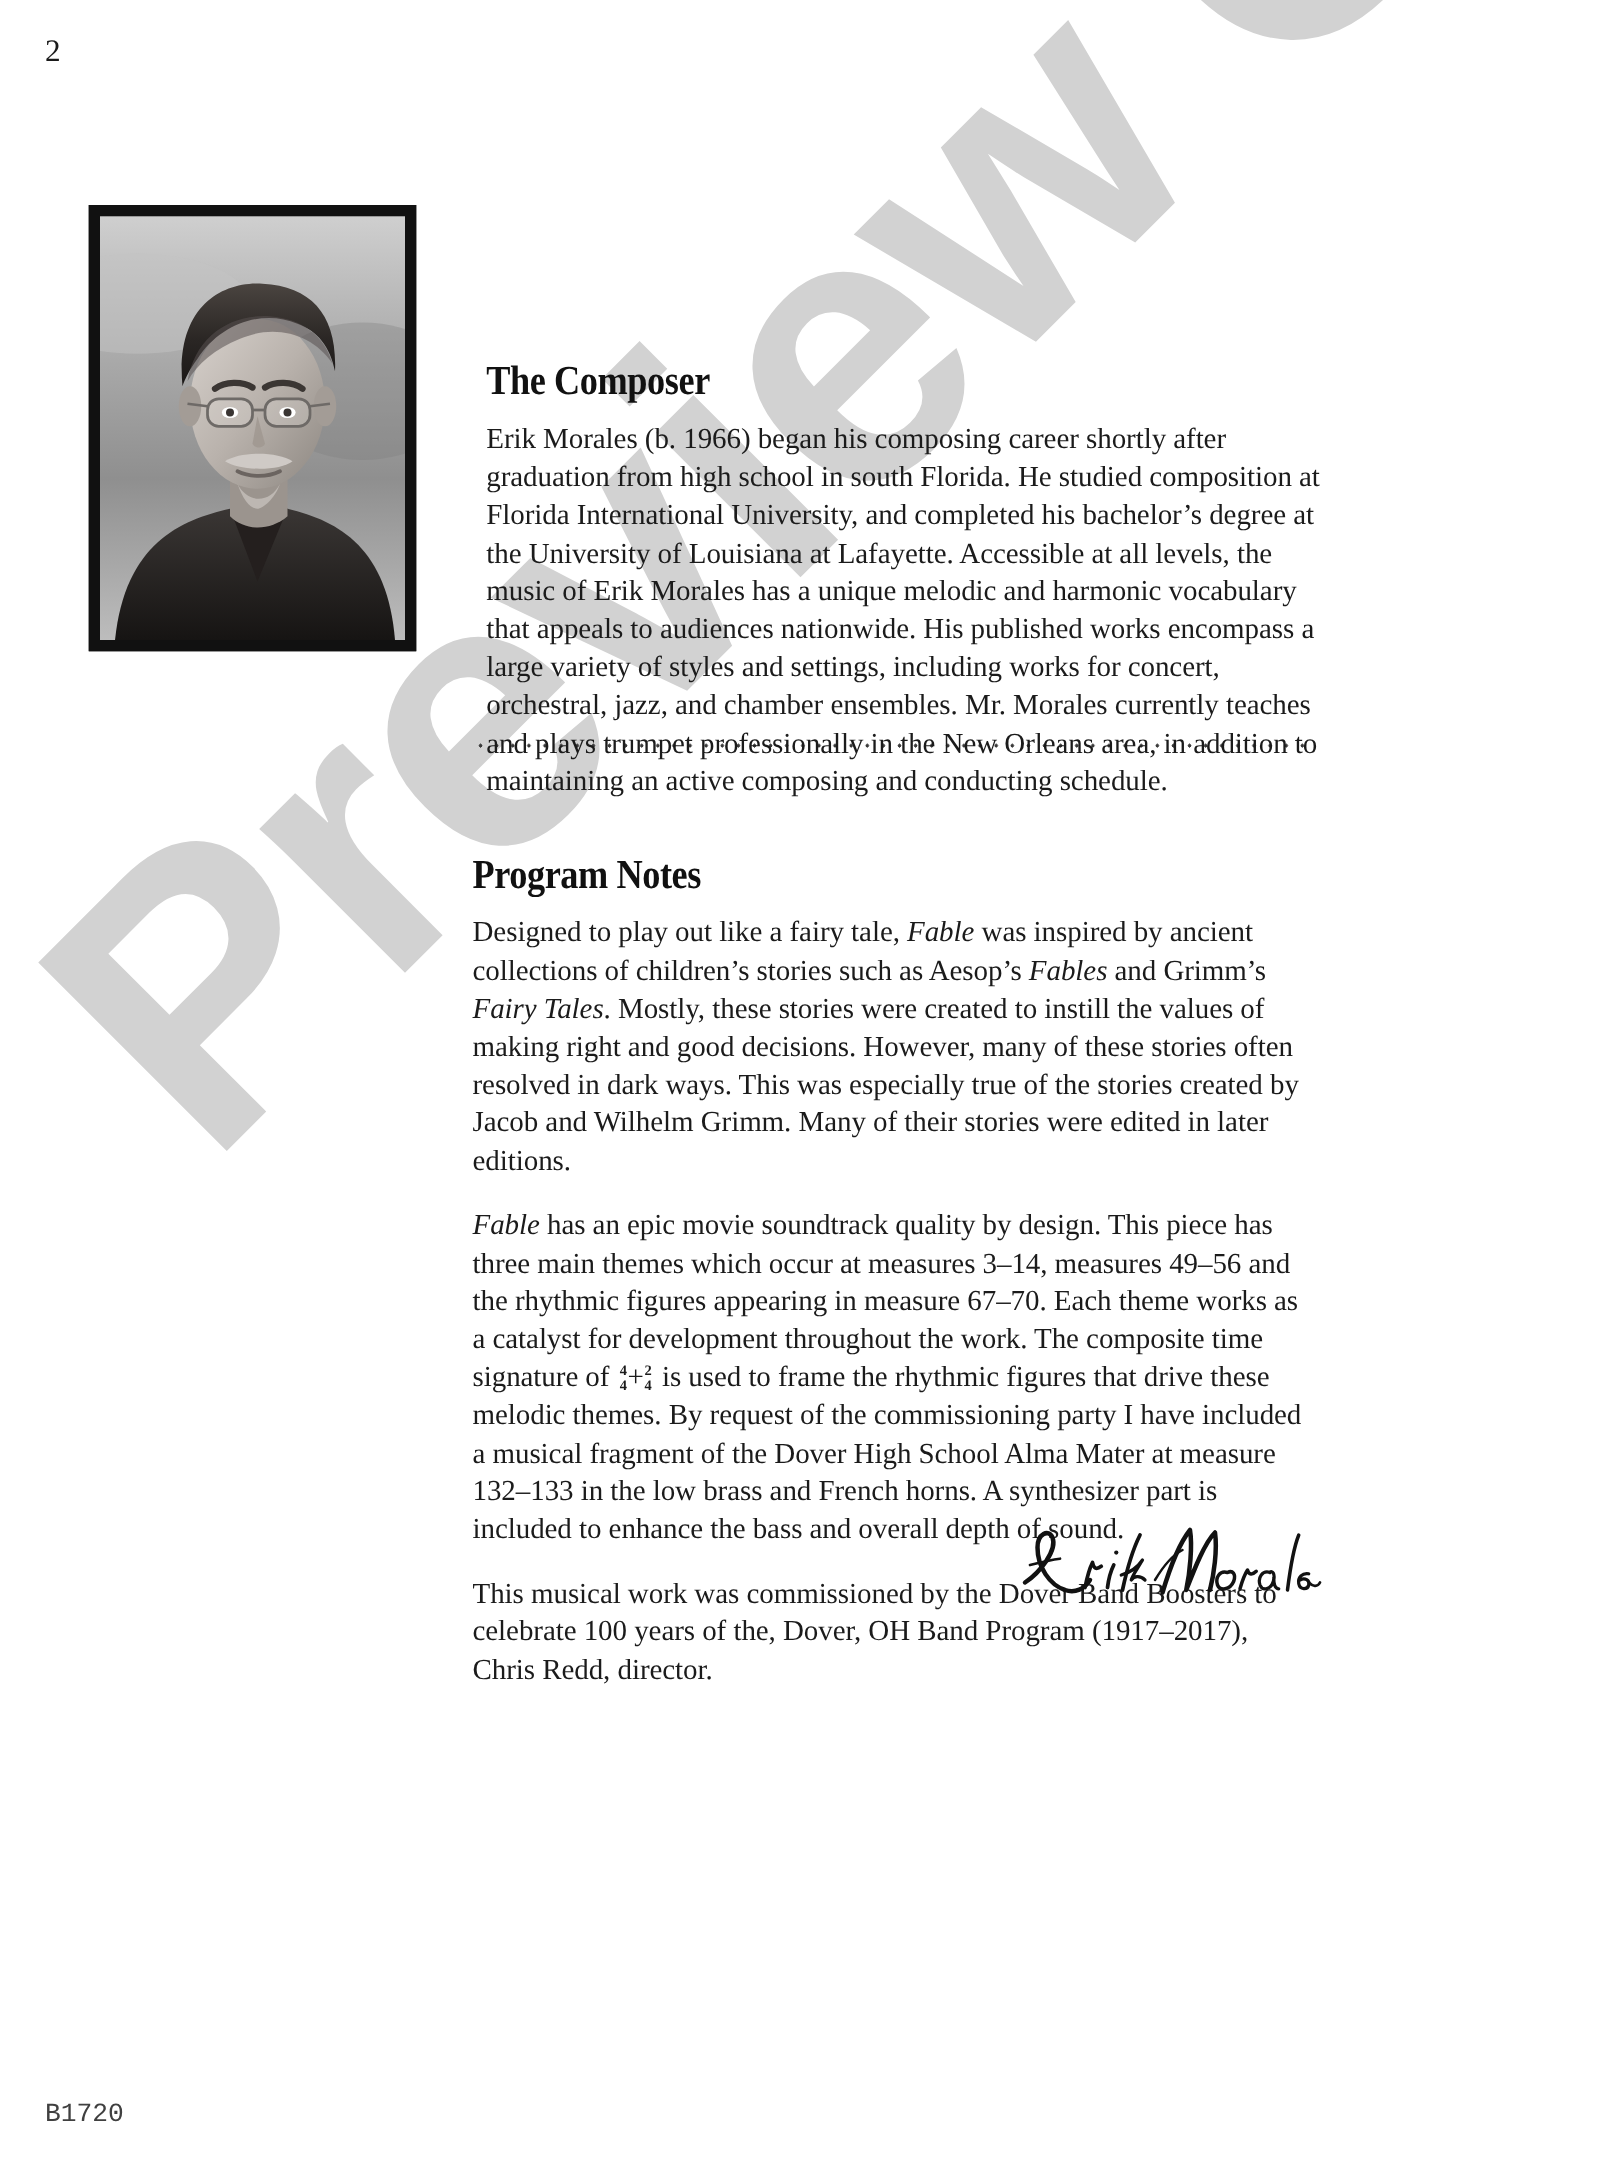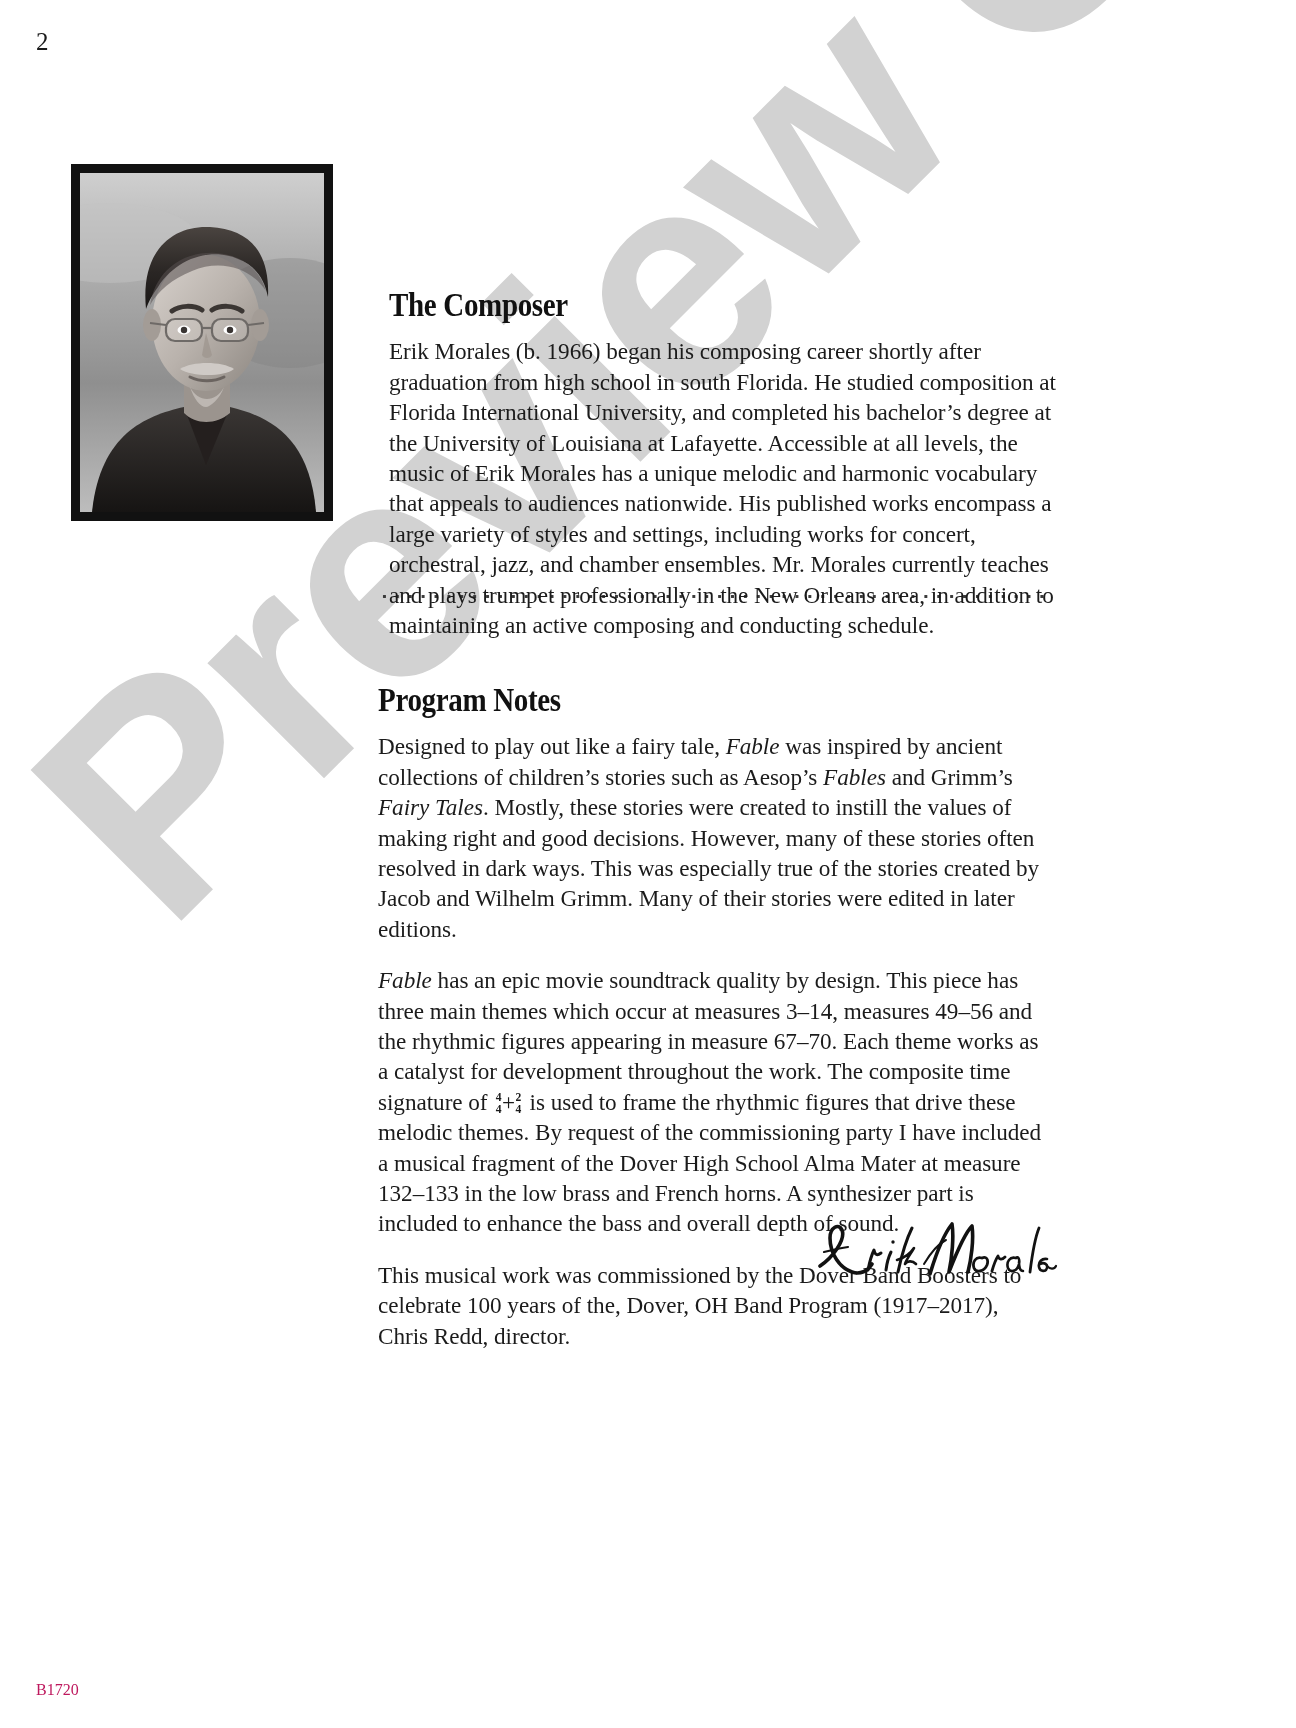--- a/index.html
+++ b/index.html
@@ -50,23 +50,23 @@
     font-size: 25px;
     font-family: "Liberation Serif", serif;
     color: #1a1a1a;
     z-index: 10;
   }
   
   .footer-code {
     position: absolute;
     left: 36px;
     top: 1681px;
-    font-size: 16px;
-    font-family: Liberation Serif, serif;
-    color: #be185d;
+    font-size: 21px;
+    font-family: Liberation Mono, monospace;
+    color: #404040;
     z-index: 10;
   }
   
   .portrait-frame {
     position: absolute;
     left: 71px;
     top: 164px;
     width: 262px;
     height: 357px;
     background: #111111;

